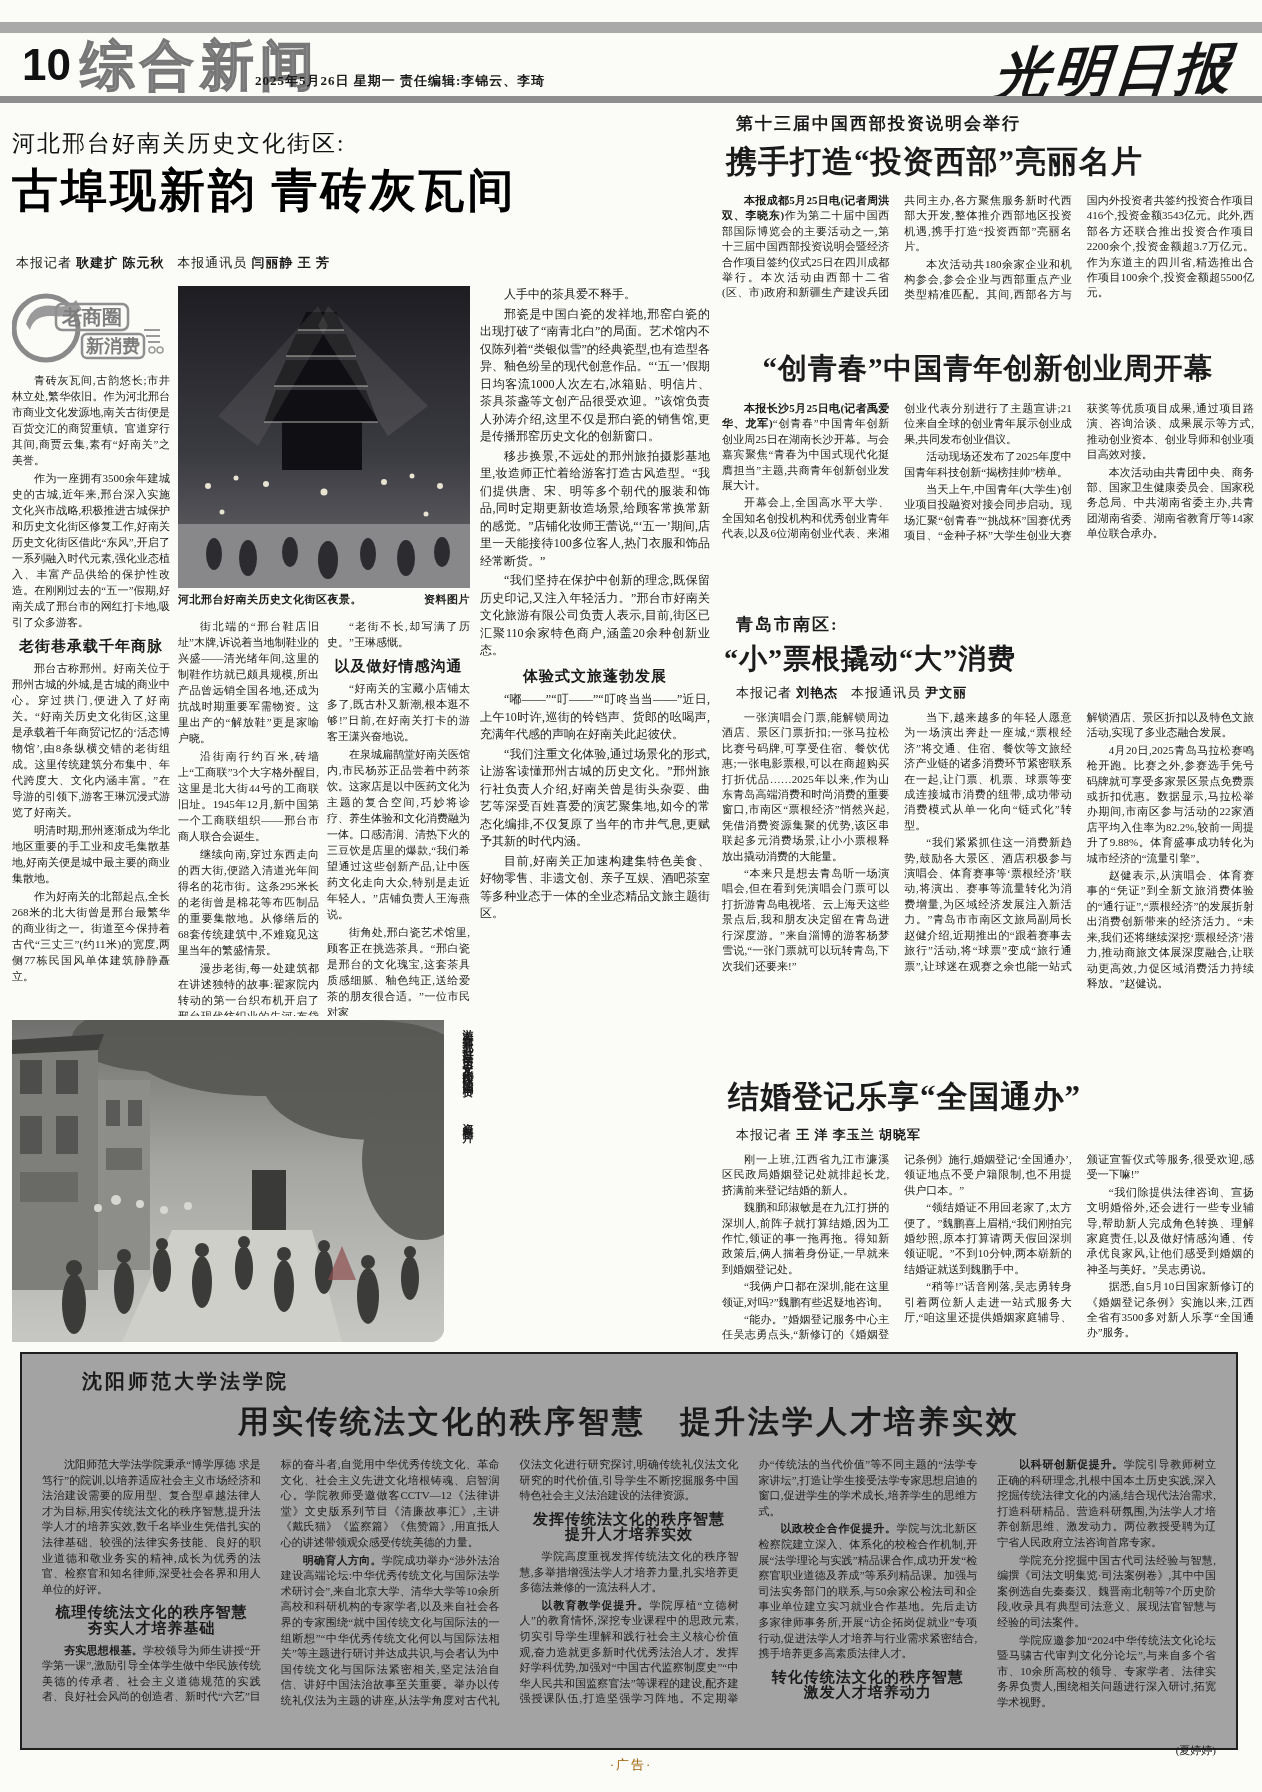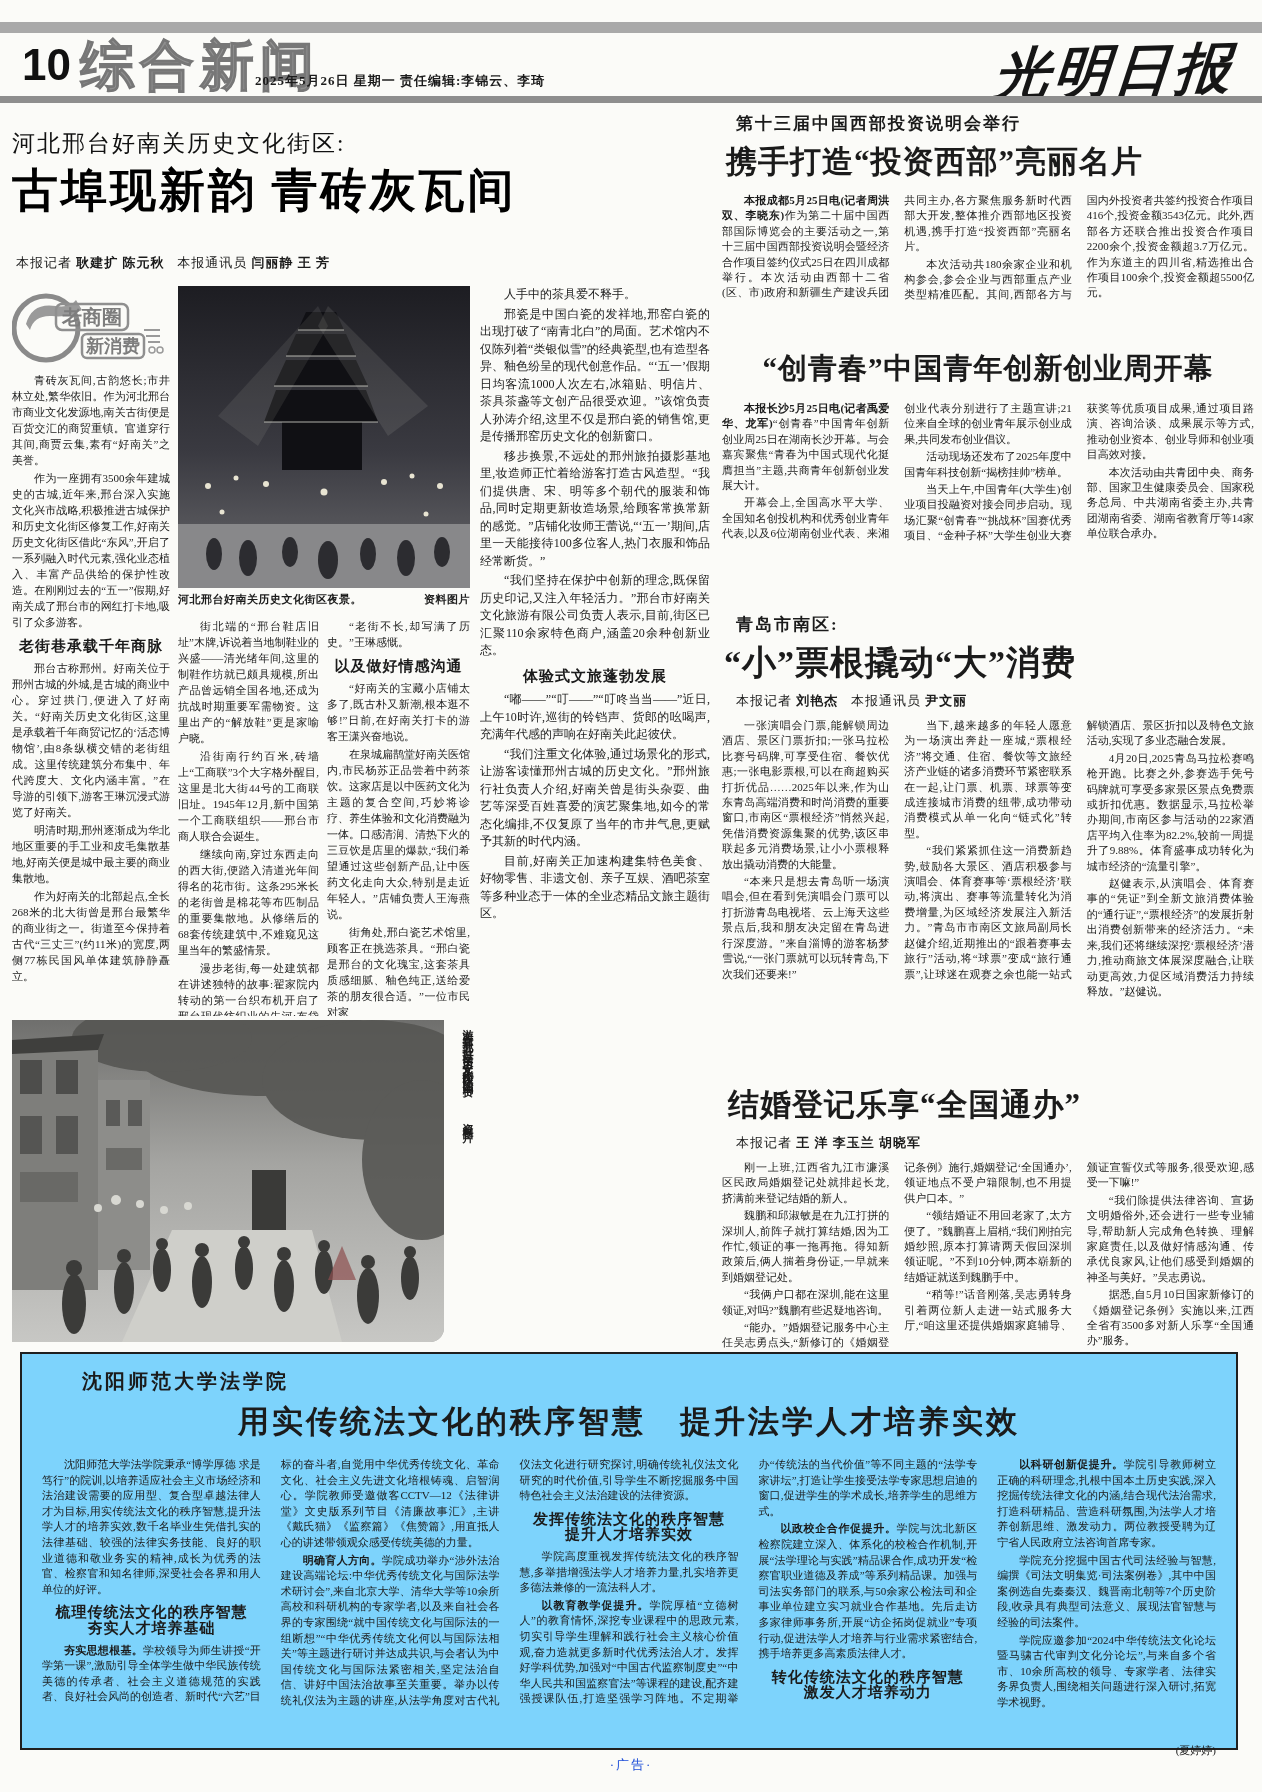--- a/index.html
+++ b/index.html
@@ -35,35 +35,35 @@
   .cap1 .credit{float:right;font-weight:bold;color:#222;}
   .photo-street{position:absolute;left:0;top:734px;width:432px;height:322px;overflow:hidden;border-bottom-right-radius:14px;background:#a8a8a8;}
   .vcap{position:absolute;left:438px;top:734px;width:24px;height:322px;writing-mode:vertical-rl;font-size:11px;font-weight:bold;letter-spacing:3px;line-height:12px;}
   .vcap .credit{margin-top:14px;}
   
   .rgt{position:absolute;left:722px;top:112px;width:532px;}
   .art{position:relative;margin-bottom:14px;}
   .kicker2{font-size:17px;font-weight:bold;letter-spacing:2px;margin-left:14px;}
   .hl-a2{font-size:31px;font-weight:900;letter-spacing:1px;margin:6px 0 10px 4px;white-space:nowrap;}
   .hl-a3{font-size:29px;font-weight:900;letter-spacing:1px;margin:2px 0 12px 0;text-align:center;white-space:nowrap;}
-  .hl-a4{font-size:34px;font-weight:900;letter-spacing:1px;margin:4px 0 6px 2px;white-space:nowrap;}
+  .hl-a4{font-size:28px;font-weight:900;letter-spacing:1px;margin:4px 0 6px 2px;white-space:nowrap;}
   .hl-a5{font-size:31px;font-weight:900;letter-spacing:1px;margin:2px 0 8px 6px;white-space:nowrap;}
   .byline2{font-size:13px;margin:0 0 8px 14px;letter-spacing:1px;}
   .cols3{columns:3;column-gap:15px;font-size:11px;line-height:15.4px;overflow:hidden;}
   .h-a2{height:142px;}
   .h-a3{height:198px;}
   .h-a4{height:352px;}
   .h-a5{height:252px;}
   
-  .adbox{position:absolute;left:20px;top:1352px;width:1218px;height:398px;border:2px solid #1f1f1f;background:#7dd3fc;box-sizing:border-box;padding:12px 20px 10px 20px;}
+  .adbox{position:absolute;left:20px;top:1352px;width:1218px;height:398px;border:2px solid #1f1f1f;background:#a3a3a3;box-sizing:border-box;padding:12px 20px 10px 20px;}
   .adbox .unit{font-size:20px;font-weight:bold;letter-spacing:3px;margin:2px 0 6px 40px;}
   .adbox .hl{font-size:31px;font-weight:900;text-align:center;letter-spacing:3px;margin-bottom:14px;white-space:nowrap;}
   .adbox .cols5{columns:5;column-gap:20px;font-size:11px;line-height:15.6px;height:286px;overflow:hidden;}
   .adbox .author{text-align:right;font-size:11px;}
-  .ad-mark{position:absolute;left:0;top:1756px;width:1262px;text-align:center;font-size:13px;letter-spacing:2px;color:#1d4ed8;}
+  .ad-mark{position:absolute;left:0;top:1756px;width:1262px;text-align:center;font-size:13px;letter-spacing:2px;color:#a16207;}
   svg text{font-family:"Liberation Serif","DejaVu Serif",serif;}
 </style>
 </head>
 <body>
 
 <div class="top-band"></div>
 <div class="page-num">10</div>
 <div class="section-title">综合新闻</div>
 <div class="date-line">2025年5月26日  星期一   责任编辑:李锦云、李琦</div>
 <div class="masthead">光明日报</div>

